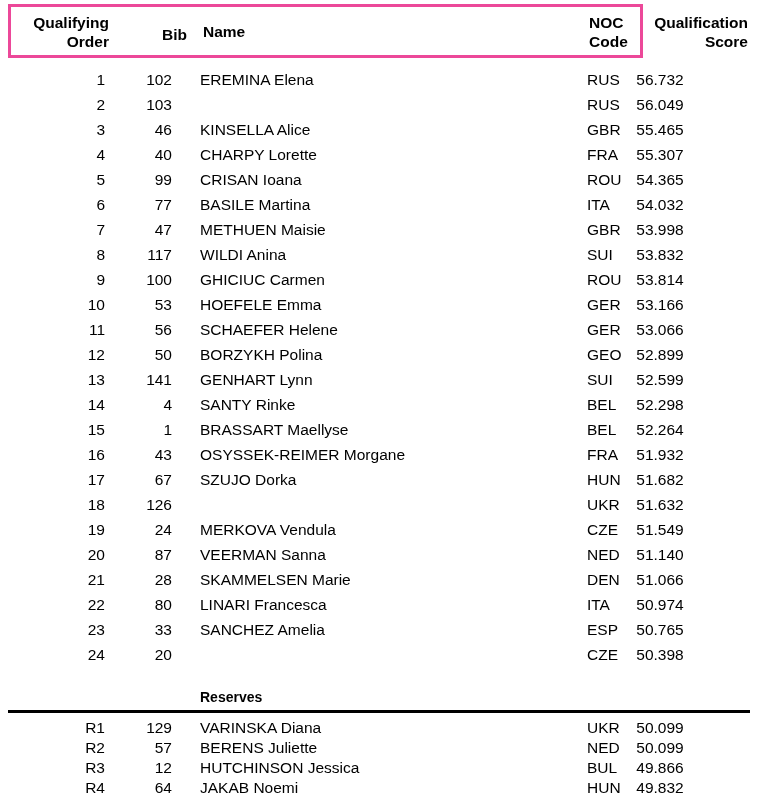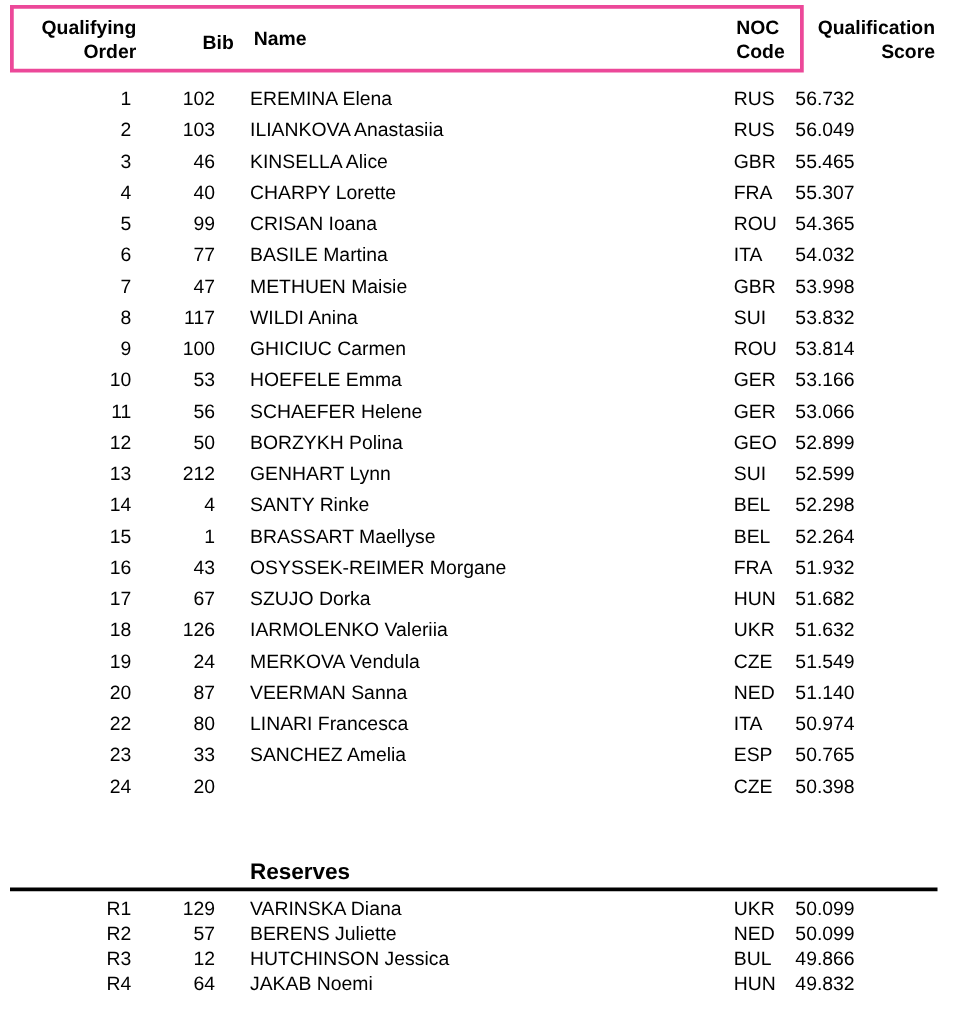--- a/index.html
+++ b/index.html
@@ -113,21 +113,21 @@
     width: 100px;          
     text-align: center;
   }
 
   
   .reserves-label {
     position: absolute;
     left: 200px;
     top: 688px;
     font-weight: bold;
-    font-size: 18px;
+    font-size: 14px;
     line-height: 19px;
   }
   .reserves-rule {
     position: absolute;
     left: 8px;
     top: 710px;
     width: 742px;
     height: 3px;
     background: #000;
   }
@@ -167,21 +167,20 @@
       <div class="row">
         <div class="cell c-order">1</div>
         <div class="cell c-bib">102</div>
         <div class="cell c-name">EREMINA Elena</div>
         <div class="cell c-noc">RUS</div>
         <div class="cell c-score">56.732</div>
       </div>
       <div class="row">
         <div class="cell c-order">2</div>
         <div class="cell c-bib">103</div>
-        <div class="cell c-name">ILIANKOVA Anastasiia</div>
         <div class="cell c-noc">RUS</div>
         <div class="cell c-score">56.049</div>
       </div>
       <div class="row">
         <div class="cell c-order">3</div>
         <div class="cell c-bib">46</div>
         <div class="cell c-name">KINSELLA Alice</div>
         <div class="cell c-noc">GBR</div>
         <div class="cell c-score">55.465</div>
       </div>
@@ -243,21 +242,21 @@
       </div>
       <div class="row">
         <div class="cell c-order">12</div>
         <div class="cell c-bib">50</div>
         <div class="cell c-name">BORZYKH Polina</div>
         <div class="cell c-noc">GEO</div>
         <div class="cell c-score">52.899</div>
       </div>
       <div class="row">
         <div class="cell c-order">13</div>
-        <div class="cell c-bib">212</div>
+        <div class="cell c-bib">141</div>
         <div class="cell c-name">GENHART Lynn</div>
         <div class="cell c-noc">SUI</div>
         <div class="cell c-score">52.599</div>
       </div>
       <div class="row">
         <div class="cell c-order">14</div>
         <div class="cell c-bib">4</div>
         <div class="cell c-name">SANTY Rinke</div>
         <div class="cell c-noc">BEL</div>
         <div class="cell c-score">52.298</div>
@@ -279,39 +278,45 @@
       <div class="row">
         <div class="cell c-order">17</div>
         <div class="cell c-bib">67</div>
         <div class="cell c-name">SZUJO Dorka</div>
         <div class="cell c-noc">HUN</div>
         <div class="cell c-score">51.682</div>
       </div>
       <div class="row">
         <div class="cell c-order">18</div>
         <div class="cell c-bib">126</div>
-        <div class="cell c-name">IARMOLENKO Valeriia</div>
         <div class="cell c-noc">UKR</div>
         <div class="cell c-score">51.632</div>
       </div>
       <div class="row">
         <div class="cell c-order">19</div>
         <div class="cell c-bib">24</div>
         <div class="cell c-name">MERKOVA Vendula</div>
         <div class="cell c-noc">CZE</div>
         <div class="cell c-score">51.549</div>
       </div>
       <div class="row">
         <div class="cell c-order">20</div>
         <div class="cell c-bib">87</div>
         <div class="cell c-name">VEERMAN Sanna</div>
         <div class="cell c-noc">NED</div>
         <div class="cell c-score">51.140</div>
       </div>
       <div class="row">
+        <div class="cell c-order">21</div>
+        <div class="cell c-bib">28</div>
+        <div class="cell c-name">SKAMMELSEN Marie</div>
+        <div class="cell c-noc">DEN</div>
+        <div class="cell c-score">51.066</div>
+      </div>
+      <div class="row">
         <div class="cell c-order">22</div>
         <div class="cell c-bib">80</div>
         <div class="cell c-name">LINARI Francesca</div>
         <div class="cell c-noc">ITA</div>
         <div class="cell c-score">50.974</div>
       </div>
       <div class="row">
         <div class="cell c-order">23</div>
         <div class="cell c-bib">33</div>
         <div class="cell c-name">SANCHEZ Amelia</div>

